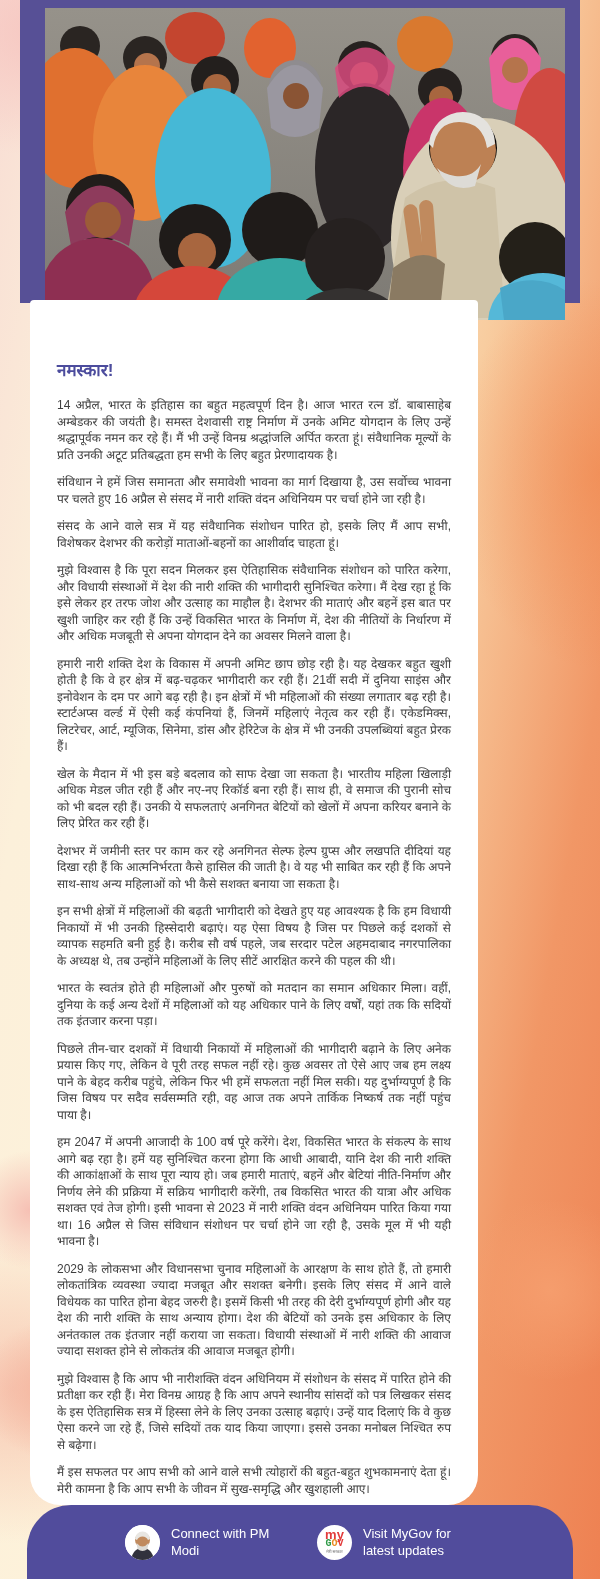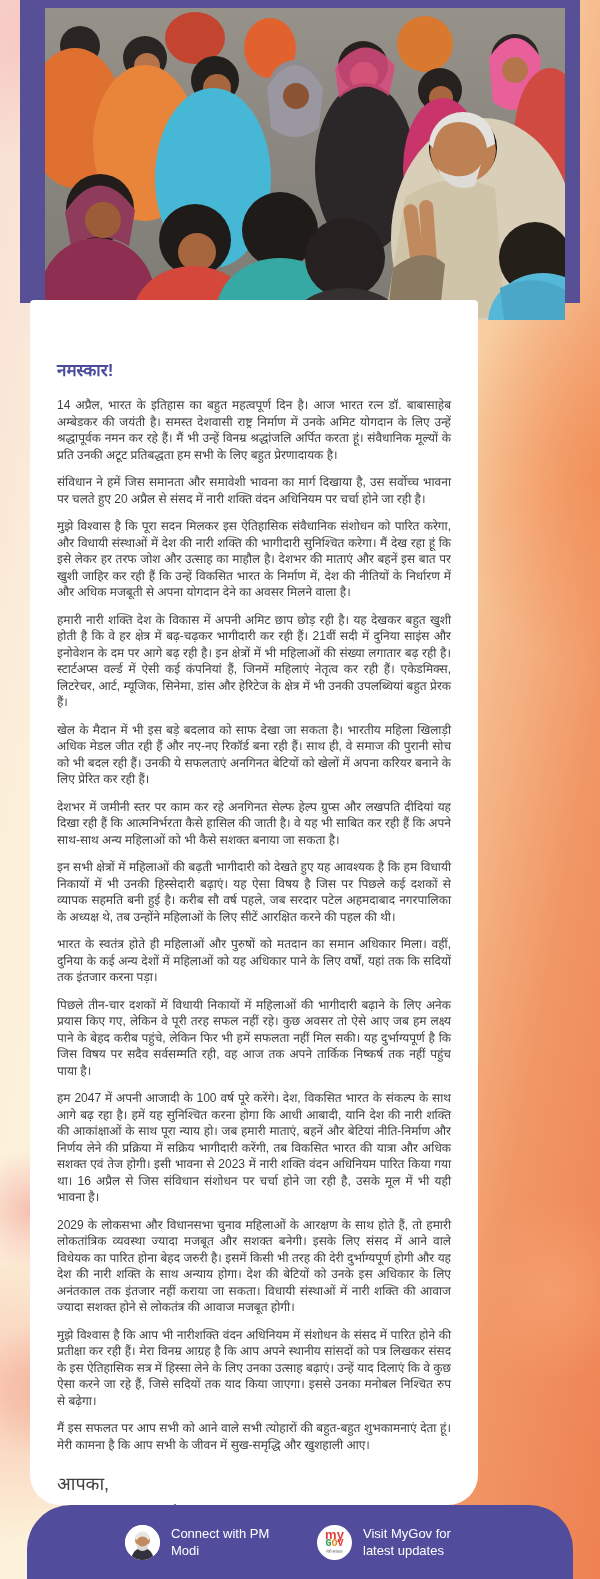--- a/index.html
+++ b/index.html
@@ -138,21 +138,22 @@
         <ellipse cx="498" cy="315" rx="55" ry="50" fill="#55b8d8"></ellipse>
         <path d="M455 280 q40 -18 70 6 l-4 26 h-62 z" fill="#4aa7c8"></path>
     </g>
   </svg>
 </div>
 
 <div class="letter-card">
   <div class="greeting">नमस्कार!</div>
   <div class="letter-body">
     <p>14 अप्रैल, भारत के इतिहास का बहुत महत्वपूर्ण दिन है। आज भारत रत्न डॉ. बाबासाहेब अम्बेडकर की जयंती है। समस्त देशवासी राष्ट्र निर्माण में उनके अमिट योगदान के लिए उन्हें श्रद्धापूर्वक नमन कर रहे हैं। मैं भी उन्हें विनम्र श्रद्धांजलि अर्पित करता हूं। संवैधानिक मूल्यों के प्रति उनकी अटूट प्रतिबद्धता हम सभी के लिए बहुत प्रेरणादायक है।</p>
-    <p>संविधान ने हमें जिस समानता और समावेशी भावना का मार्ग दिखाया है, उस सर्वोच्च भावना पर चलते हुए 20 अप्रैल से संसद में नारी शक्ति वंदन अधिनियम पर चर्चा होने जा रही है।</p>
+    <p>संविधान ने हमें जिस समानता और समावेशी भावना का मार्ग दिखाया है, उस सर्वोच्च भावना पर चलते हुए 16 अप्रैल से संसद में नारी शक्ति वंदन अधिनियम पर चर्चा होने जा रही है।</p>
+    <p>संसद के आने वाले सत्र में यह संवैधानिक संशोधन पारित हो, इसके लिए मैं आप सभी, विशेषकर देशभर की करोड़ों माताओं-बहनों का आशीर्वाद चाहता हूं।</p>
     <p>मुझे विश्वास है कि पूरा सदन मिलकर इस ऐतिहासिक संवैधानिक संशोधन को पारित करेगा, और विधायी संस्थाओं में देश की नारी शक्ति की भागीदारी सुनिश्चित करेगा। मैं देख रहा हूं कि इसे लेकर हर तरफ जोश और उत्साह का माहौल है। देशभर की माताएं और बहनें इस बात पर खुशी जाहिर कर रही हैं कि उन्हें विकसित भारत के निर्माण में, देश की नीतियों के निर्धारण में और अधिक मजबूती से अपना योगदान देने का अवसर मिलने वाला है।</p>
     <p>हमारी नारी शक्ति देश के विकास में अपनी अमिट छाप छोड़ रही है। यह देखकर बहुत खुशी होती है कि वे हर क्षेत्र में बढ़-चढ़कर भागीदारी कर रही हैं। 21वीं सदी में दुनिया साइंस और इनोवेशन के दम पर आगे बढ़ रही है। इन क्षेत्रों में भी महिलाओं की संख्या लगातार बढ़ रही है। स्टार्टअप्स वर्ल्ड में ऐसी कई कंपनियां हैं, जिनमें महिलाएं नेतृत्व कर रही हैं। एकेडमिक्स, लिटरेचर, आर्ट, म्यूजिक, सिनेमा, डांस और हेरिटेज के क्षेत्र में भी उनकी उपलब्धियां बहुत प्रेरक हैं।</p>
     <p>खेल के मैदान में भी इस बड़े बदलाव को साफ देखा जा सकता है। भारतीय महिला खिलाड़ी अधिक मेडल जीत रही हैं और नए-नए रिकॉर्ड बना रही हैं। साथ ही, वे समाज की पुरानी सोच को भी बदल रही हैं। उनकी ये सफलताएं अनगिनत बेटियों को खेलों में अपना करियर बनाने के लिए प्रेरित कर रही हैं।</p>
     <p>देशभर में जमीनी स्तर पर काम कर रहे अनगिनत सेल्फ हेल्प ग्रुप्स और लखपति दीदियां यह दिखा रही हैं कि आत्मनिर्भरता कैसे हासिल की जाती है। वे यह भी साबित कर रही हैं कि अपने साथ-साथ अन्य महिलाओं को भी कैसे सशक्त बनाया जा सकता है।</p>
     <p>इन सभी क्षेत्रों में महिलाओं की बढ़ती भागीदारी को देखते हुए यह आवश्यक है कि हम विधायी निकायों में भी उनकी हिस्सेदारी बढ़ाएं। यह ऐसा विषय है जिस पर पिछले कई दशकों से व्यापक सहमति बनी हुई है। करीब सौ वर्ष पहले, जब सरदार पटेल अहमदाबाद नगरपालिका के अध्यक्ष थे, तब उन्होंने महिलाओं के लिए सीटें आरक्षित करने की पहल की थी।</p>
     <p>भारत के स्वतंत्र होते ही महिलाओं और पुरुषों को मतदान का समान अधिकार मिला। वहीं, दुनिया के कई अन्य देशों में महिलाओं को यह अधिकार पाने के लिए वर्षों, यहां तक कि सदियों तक इंतजार करना पड़ा।</p>
     <p>पिछले तीन-चार दशकों में विधायी निकायों में महिलाओं की भागीदारी बढ़ाने के लिए अनेक प्रयास किए गए, लेकिन वे पूरी तरह सफल नहीं रहे। कुछ अवसर तो ऐसे आए जब हम लक्ष्य पाने के बेहद करीब पहुंचे, लेकिन फिर भी हमें सफलता नहीं मिल सकी। यह दुर्भाग्यपूर्ण है कि जिस विषय पर सदैव सर्वसम्मति रही, वह आज तक अपने तार्किक निष्कर्ष तक नहीं पहुंच पाया है।</p>
     <p>हम 2047 में अपनी आजादी के 100 वर्ष पूरे करेंगे। देश, विकसित भारत के संकल्प के साथ आगे बढ़ रहा है। हमें यह सुनिश्चित करना होगा कि आधी आबादी, यानि देश की नारी शक्ति की आकांक्षाओं के साथ पूरा न्याय हो। जब हमारी माताएं, बहनें और बेटियां नीति-निर्माण और निर्णय लेने की प्रक्रिया में सक्रिय भागीदारी करेंगी, तब विकसित भारत की यात्रा और अधिक सशक्त एवं तेज होगी। इसी भावना से 2023 में नारी शक्ति वंदन अधिनियम पारित किया गया था। 16 अप्रैल से जिस संविधान संशोधन पर चर्चा होने जा रही है, उसके मूल में भी यही भावना है।</p>
     <p>2029 के लोकसभा और विधानसभा चुनाव महिलाओं के आरक्षण के साथ होते हैं, तो हमारी लोकतांत्रिक व्यवस्था ज्यादा मजबूत और सशक्त बनेगी। इसके लिए संसद में आने वाले विधेयक का पारित होना बेहद जरुरी है। इसमें किसी भी तरह की देरी दुर्भाग्यपूर्ण होगी और यह देश की नारी शक्ति के साथ अन्याय होगा। देश की बेटियों को उनके इस अधिकार के लिए अनंतकाल तक इंतजार नहीं कराया जा सकता। विधायी संस्थाओं में नारी शक्ति की आवाज ज्यादा सशक्त होने से लोकतंत्र की आवाज मजबूत होगी।</p>
     <p>मुझे विश्वास है कि आप भी नारीशक्ति वंदन अधिनियम में संशोधन के संसद में पारित होने की प्रतीक्षा कर रही हैं। मेरा विनम्र आग्रह है कि आप अपने स्थानीय सांसदों को पत्र लिखकर संसद के इस ऐतिहासिक सत्र में हिस्सा लेने के लिए उनका उत्साह बढ़ाएं। उन्हें याद दिलाएं कि वे कुछ ऐसा करने जा रहे हैं, जिसे सदियों तक याद किया जाएगा। इससे उनका मनोबल निश्चित रुप से बढ़ेगा।</p>

